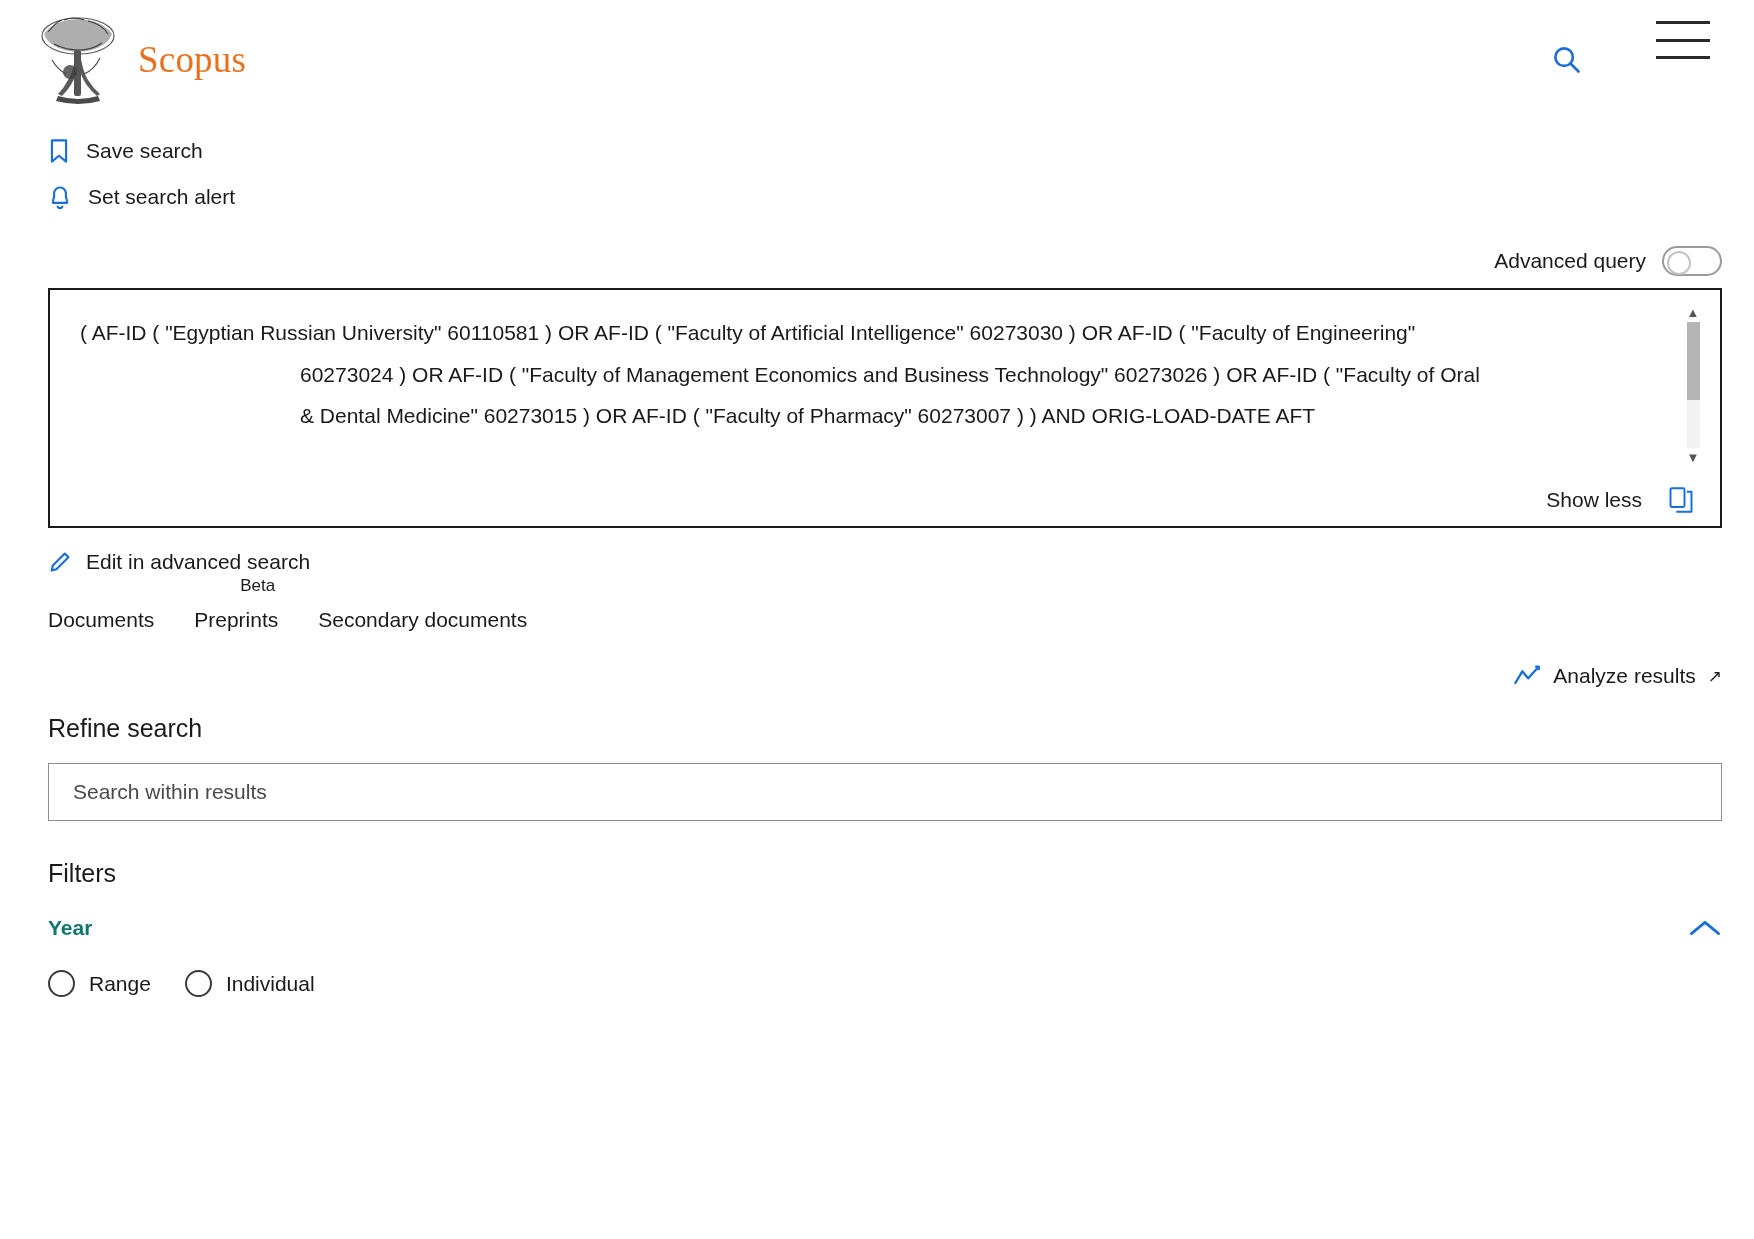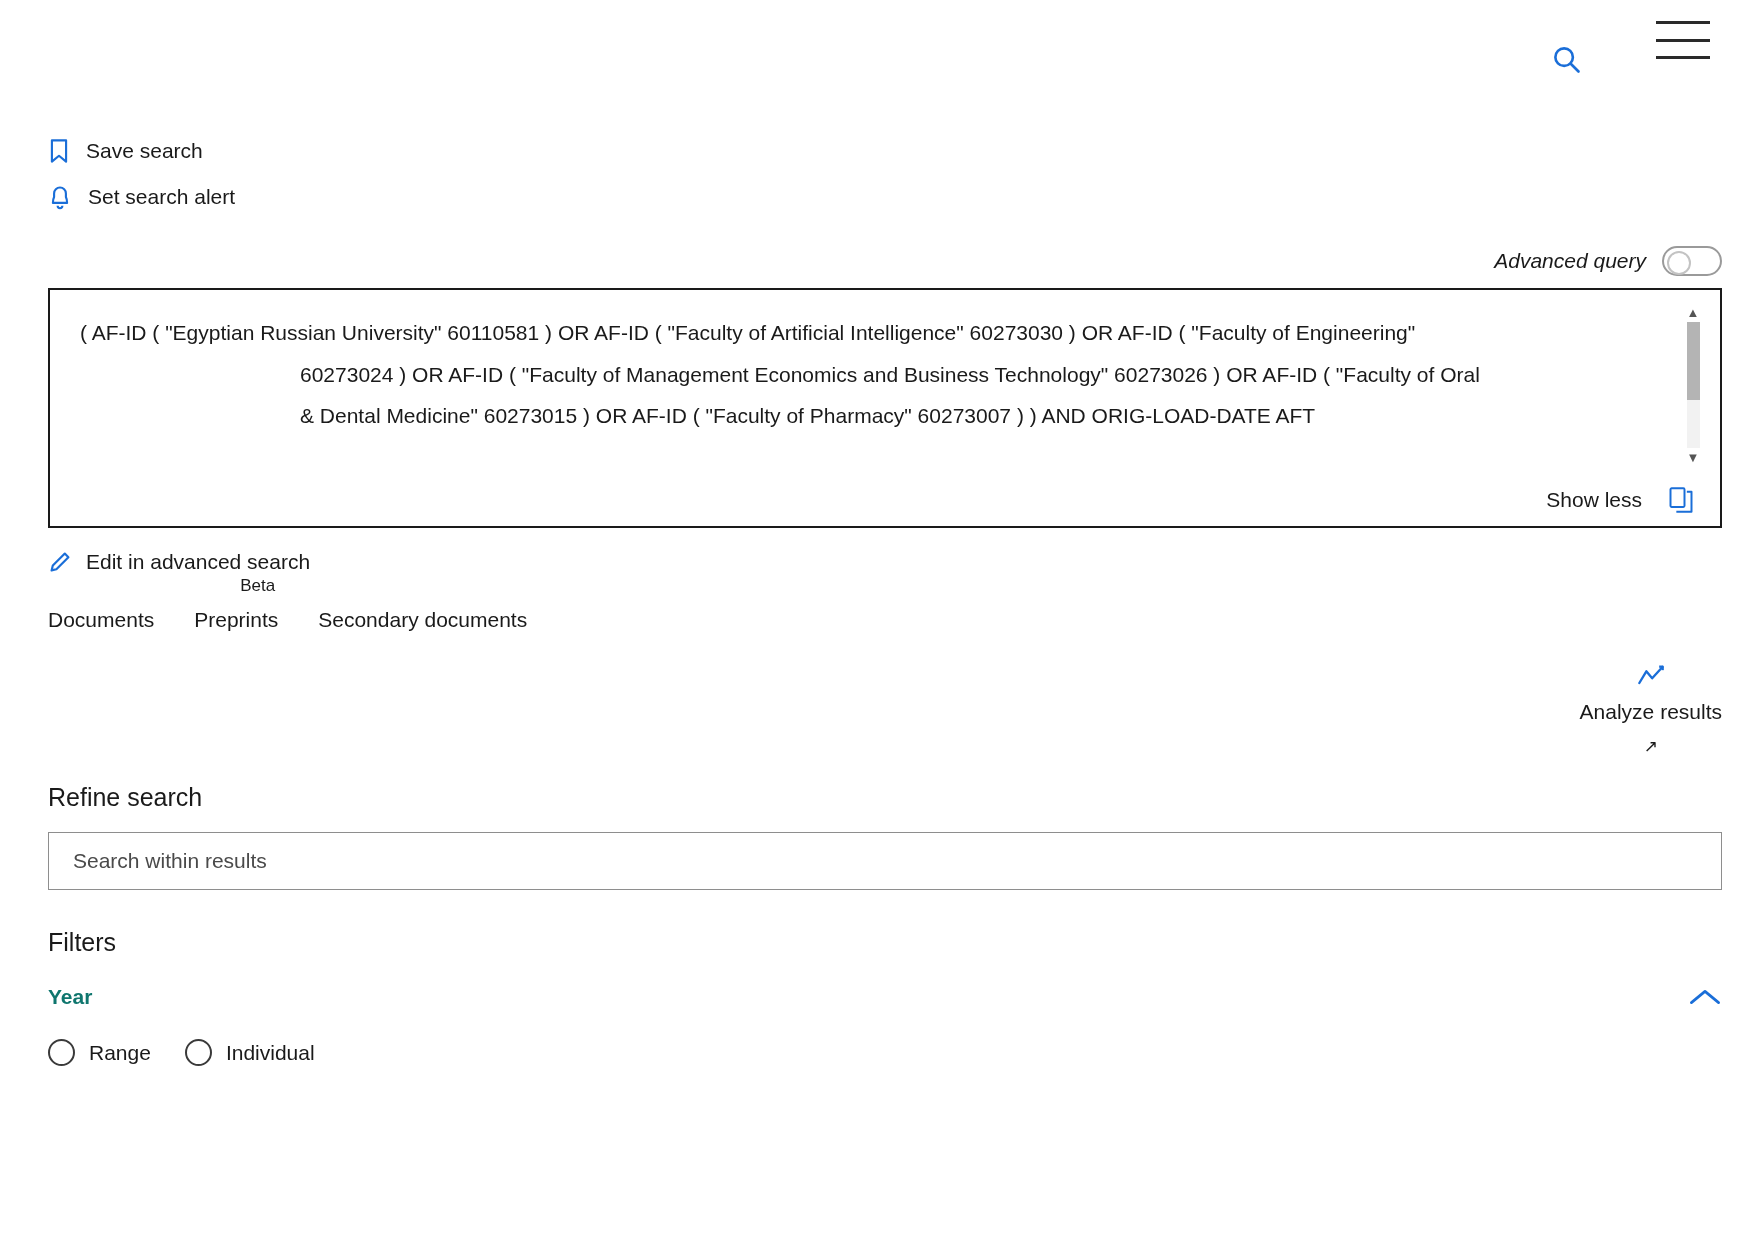--- a/index.html
+++ b/index.html
@@ -95,21 +95,20 @@
   .icon-svg { display: block; }
 
   
   .adv-row {
     display: flex;
     align-items: center;
     justify-content: flex-end;
     padding: 0 32px 0 0;
     margin-top: 26px;
     gap: 16px;
-    font-style: italic;
   }
   .adv-label { font-size: 21px; color: #1a1a1a; }
   .toggle {
     width: 60px;
     height: 30px;
     border-radius: 15px;
     border: 2px solid #9a9a9a;
     background: #ffffff;
     position: relative;
     cursor: pointer;
@@ -243,21 +242,20 @@
     color: #1a1a1a;
   }
   .analyze {
     margin-left: auto;
     display: flex;
     align-items: center;
     gap: 12px;
     cursor: pointer;
     font-size: 21px;
     color: #1a1a1a;
-    flex-direction: column;
   }
   .ext-arrow { font-size: 17px; color: #1a1a1a; }
 
   
   .refine-title {
     font-size: 25px;
     color: #1a1a1a;
     padding: 0 48px;
     margin-top: 26px;
   }
@@ -323,20 +321,38 @@
     border-radius: 50%;
     border: 2px solid #3a3a3a;
     background: #fff;
   }
   .radio-label { font-size: 21px; color: #1a1a1a; }
 </style>
 </head>
 <body>
 
 <div class="header">
+  <div class="brand">
+    <span>
+      <svg class="tree-logo" viewBox="0 0 88 90" xmlns="http://www.w3.org/2000/svg">
+        <g fill="#4a4a4a">
+          <ellipse cx="44" cy="22" rx="36" ry="18" fill="none" stroke="#5a5a5a" stroke-width="1.2"></ellipse>
+          <path d="M10 20 q10 -14 34 -15 q24 1 34 15 q-6 16 -34 18 q-28 -2 -34 -18z" fill="#6b6b6b" opacity="0.55"></path>
+          <path d="M14 18 q8 -10 14 -12 M30 6 q10 -4 20 0 M54 7 q14 3 20 13 M20 30 q12 6 24 6 q14 0 24 -7" stroke="#3d3d3d" stroke-width="1.1" fill="none"></path>
+          <path d="M42 40 q-2 16 -8 26 q-4 8 -10 14 l4 2 q10 -10 14 -22" fill="#5a5a5a"></path>
+          <path d="M46 38 q2 18 8 28 q5 8 12 14 l-3 2 q-12 -10 -17 -24" fill="#5a5a5a"></path>
+          <rect x="40" y="36" width="7" height="46" rx="2" fill="#555"></rect>
+          <path d="M24 82 q20 6 40 0 l2 5 q-22 6 -44 0z" fill="#4a4a4a"></path>
+          <circle cx="36" cy="58" r="7" fill="#3f3f3f" opacity="0.8"></circle>
+          <path d="M18 46 q6 10 14 14 M66 44 q-6 12 -16 16" stroke="#4a4a4a" stroke-width="1.2" fill="none"></path>
+        </g>
+      </svg>
+    </span>
+    <span class="brand-name">Scopus</span>
+  </div>
   <div class="header-right">
     <button class="search-icon-btn">
       <svg class="icon-svg" width="30" height="30" viewBox="0 0 24 24" fill="none" stroke="#1a6ed8" stroke-width="2.1">
         <circle cx="10.5" cy="10.5" r="7"></circle>
         <line x1="16" y1="16" x2="22" y2="22" stroke-linecap="round"></line>
       </svg>
     </button>
     <div class="hamburger">
       <span></span>
         <span></span>

